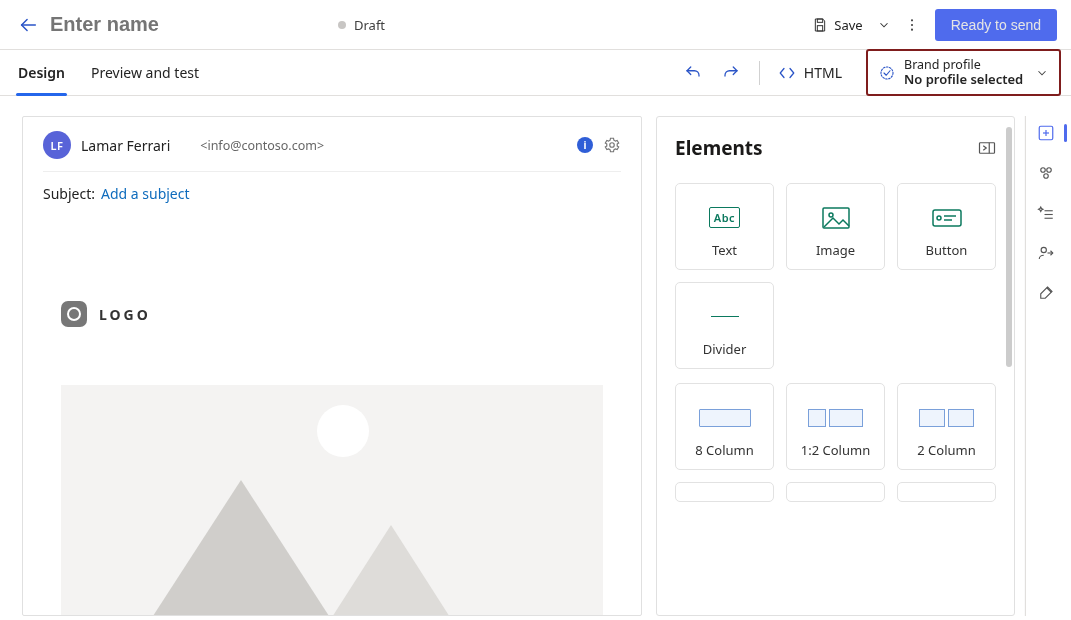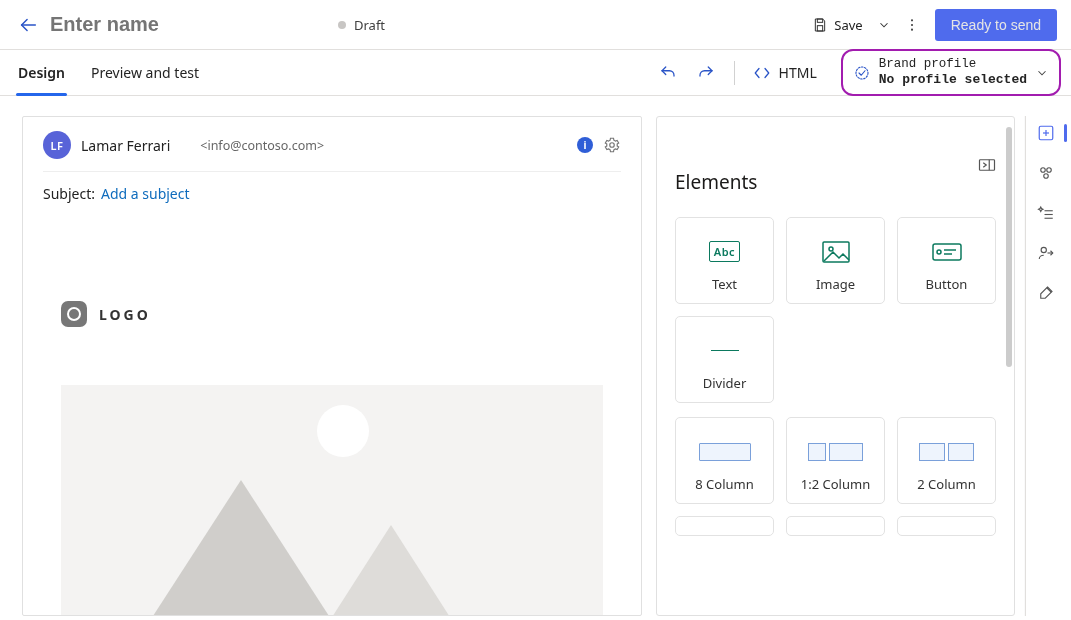--- a/index.html
+++ b/index.html
@@ -39,21 +39,21 @@
   .tabs { display:flex; gap:22px; align-items:center; height:100%; }
   .tab { position:relative; padding:0 2px; color:#242424; font-size:14px; height:100%; display:flex; align-items:center; cursor:pointer; }
   .tab.active { font-weight:600; }
   .tab.active::after { content:""; position:absolute; left:0; right:0; bottom:-1px; height:3px; background:#2466eb; border-radius:2px; }
 
   .second-right { margin-left:auto; display:flex; align-items:center; gap:10px; }
   .icon-btn { width:28px; height:28px; display:flex; align-items:center; justify-content:center; border-radius:4px; color:#2a54c7; }
   .sep { width:1px; height:24px; background:var(--border2); margin:0 4px; }
   .html-toggle { display:flex; align-items:center; gap:8px; color:#242424; font-size:14px; padding:4px 4px; }
 
-  .brand { display:flex; align-items:center; gap:8px; border:2px solid #a21caf; border-radius:12px; padding:6px 10px; margin-left:10px; min-width:195px;font-family:Liberation Mono, monospace; }
+  .brand { display:flex; align-items:center; gap:8px; border:2px solid #7f1d1d; border-radius:3px; padding:6px 10px; margin-left:10px; min-width:195px; }
   .brand .star {
     color:#2a54c7;
   }
   .brand .labels { display:flex; flex-direction:column; line-height:1.2; }
   .brand .labels .l1 { font-size:12.5px; color:#242424; }
   .brand .labels .l2 { font-size:13px; font-weight:600; color:#242424; }
   .brand .chev { margin-left:auto; color:#444; }
 
   
   .workspace { display:flex; height:calc(620px - 50px - 46px); padding:20px 0 0 22px; gap:14px;}
@@ -81,21 +81,21 @@
   .sun { position:absolute; top:20px; left:52%; transform:translateX(-50%); width:52px; height:52px; border-radius:50%; background:#fff; }
   .mtn1 { position:absolute; bottom:-20px; left:70px; width:0; height:0; border-left:110px solid transparent; border-right:110px solid transparent; border-bottom:170px solid #d0cecb; }
   .mtn2 { position:absolute; bottom:-20px; left:250px; width:0; height:0; border-left:80px solid transparent; border-right:80px solid transparent; border-bottom:125px solid #dedcd9; }
 
   
   .rail { flex:1; display:flex; gap:10px; align-items:flex-start; }
   .panel { flex:1; border:1px solid var(--canvas-border); border-radius:3px; background:#fff; height:500px; overflow:hidden; position: relative;}
   .panel-scroll { width:6px; background:#ccc; border-radius:3px; position:absolute; right:2px; top:10px; height:240px; }
   .panel-inner { padding:18px 18px 18px 18px; overflow:hidden; height:100%;}
   .panel-title-row { display:flex; align-items:center; justify-content:space-between; }
-  .panel-title { font-size:19px; font-weight:400; color:#1b1a19;margin-top:34px; }
+  .panel-title { font-size:19px; font-weight:700; color:#1b1a19; }
   .collapse-icn { color:#444; }
 
   .grid3 { display:grid; grid-template-columns: repeat(3, 1fr); gap:12px; margin-top:22px; }
   .card { border:1px solid #e2e2e2; border-radius:5px; height:87px; display:flex; flex-direction:column; align-items:center; justify-content:space-between; padding:8px 0 10px 0; gap:4px; }
   .grip-row { display:flex; gap:2px; }
   .grip2 { display:flex; flex-direction:column; gap:2px; align-items:center;}
   .card .icon { flex:1; display:flex; align-items:center; justify-content:center; }
   .card .label { font-size:13px; color:#333; }
 
   .abc { border:1.5px solid var(--accent-teal); color:var(--accent-teal); font-size:11px; padding:2px 4px; border-radius:2px; font-weight:600; letter-spacing:.5px;}

